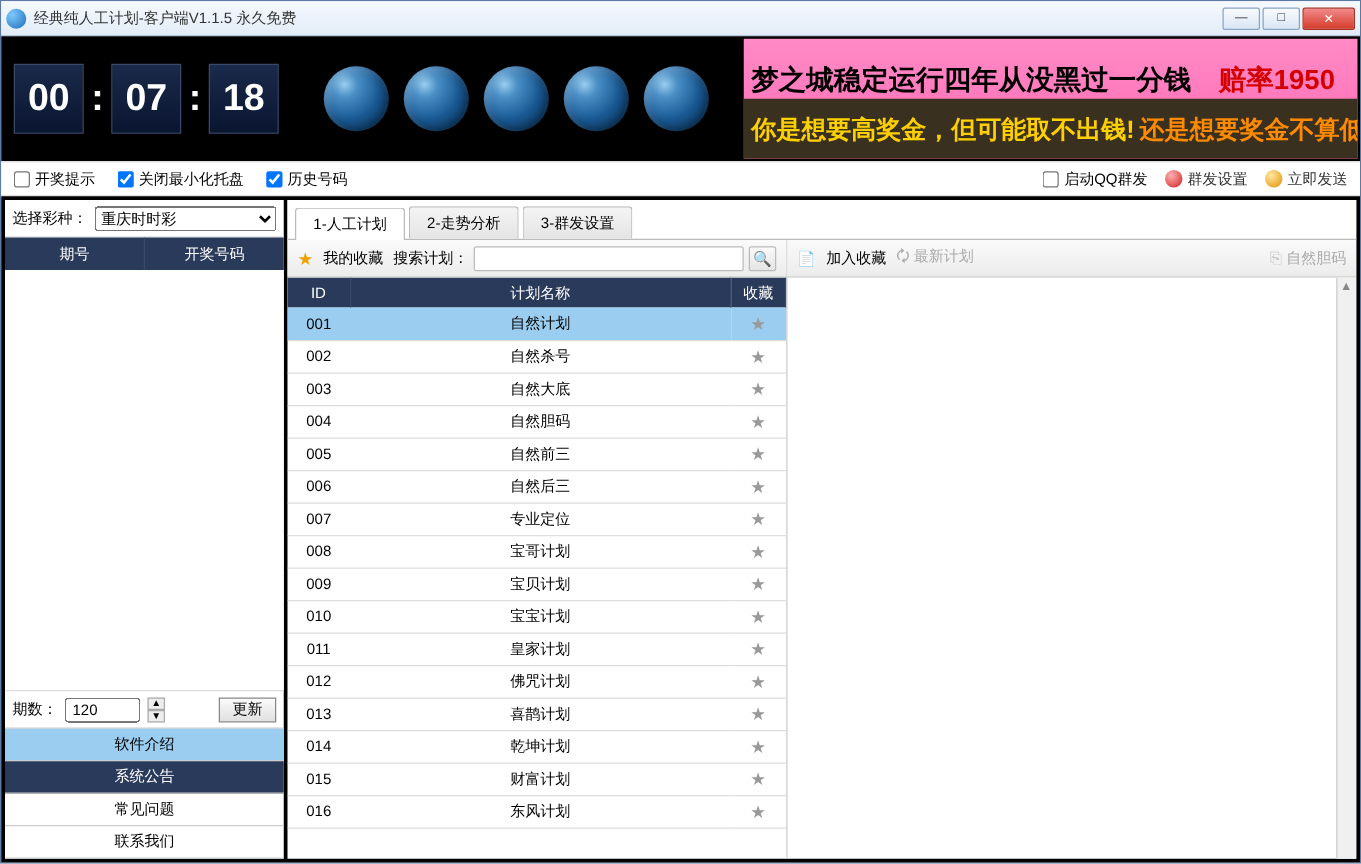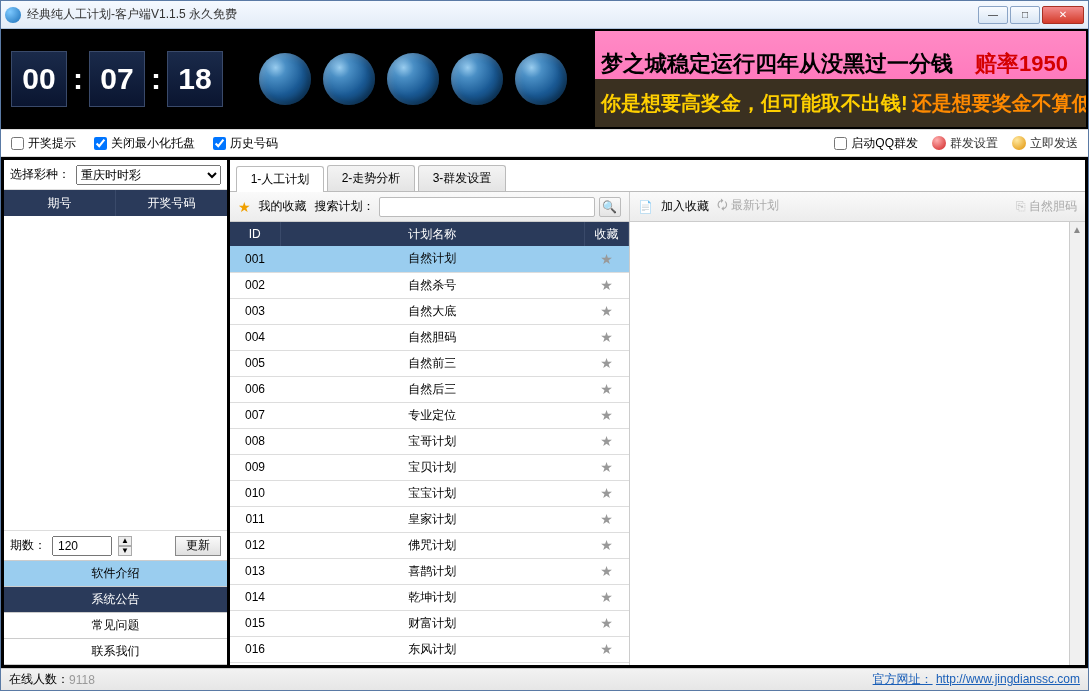--- a/index.html
+++ b/index.html
@@ -322,21 +322,13 @@
           </div>
           <div class="right-body">
             <div class="right-content"></div>
             <div class="vs"></div>
           </div>
         </div>
       </div>
     </div>
   </div>
 
-  <div class="statusbar">
-    <span>在线人数：</span>
-    <span class="gray">9118</span>
-    <span class="r">
-      <span style="color:#1a5fb8;text-decoration:underline">官方网址：</span>
-      <a href="#">http://www.jingdianssc.com</a>
-    </span>
-  </div>
 </div>
 
 </body></html>

